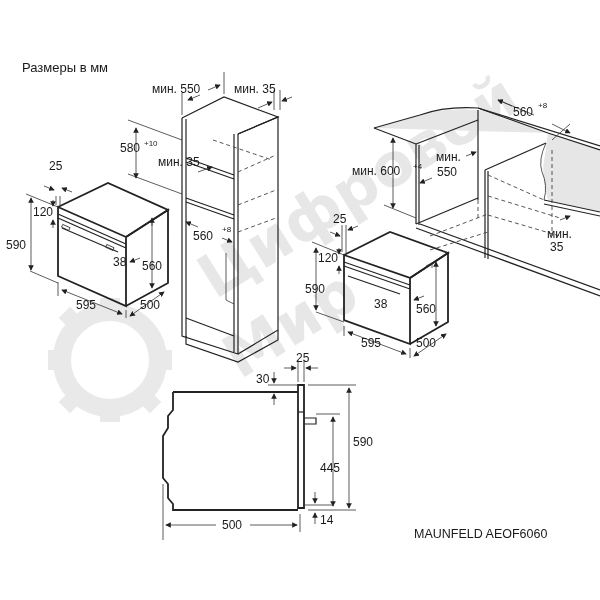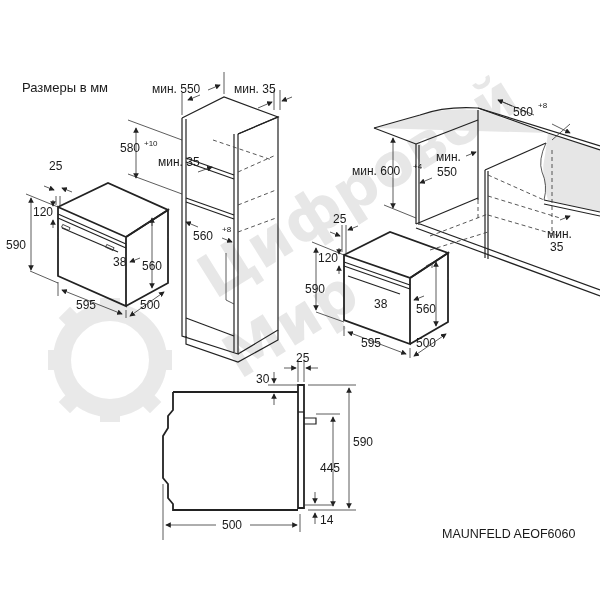--- a/index.html
+++ b/index.html
@@ -9,22 +9,22 @@
     .ln { stroke: #222; stroke-width: 1.2; fill: none; }
     .ln2 { stroke: #222; stroke-width: 1.8; fill: none; }
     .thin { stroke: #333; stroke-width: 0.8; fill: none; }
     .dash { stroke: #444; stroke-width: 0.9; fill: none; stroke-dasharray: 4 3; }
     .dim { stroke: #333; stroke-width: 0.8; fill: none; }
     .txt { font-family: "Liberation Sans", sans-serif; font-size: 12px; fill: #1a1a1a; }
     .sup { font-family: "Liberation Sans", sans-serif; font-size: 8px; fill: #1a1a1a; }
     .gray { fill: #e6e6e6; stroke: none; }
     .wm { fill: #d4d4d4; opacity: 0.55; font-family: "DejaVu Sans", sans-serif;
           font-weight: bold; font-size: 60px; }
-    .title { position: absolute; left: 22px; top: 60px; font-size: 13px; margin-top: 20px; }
-    .model { position: absolute; left: 414px; top: 527px; font-size: 12.5px; margin-left: 28px; }
+    .title { position: absolute; left: 22px; top: 60px; font-size: 13px; }
+    .model { position: absolute; left: 414px; top: 527px; font-size: 12.5px; }
   </style>
 </head>
 <body>
 
 <div class="title">Размеры в мм</div>
 <div class="model">MAUNFELD AEOF6060</div>
 
 <svg width="600" height="600" viewBox="0 0 600 600">
   <defs>
     <marker id="ar" markerWidth="7" markerHeight="7" refX="6" refY="3.5" orient="auto">

